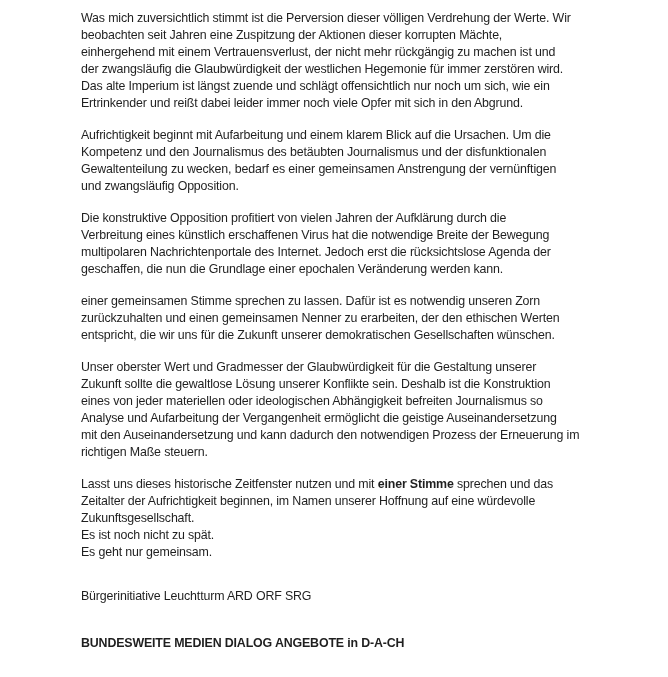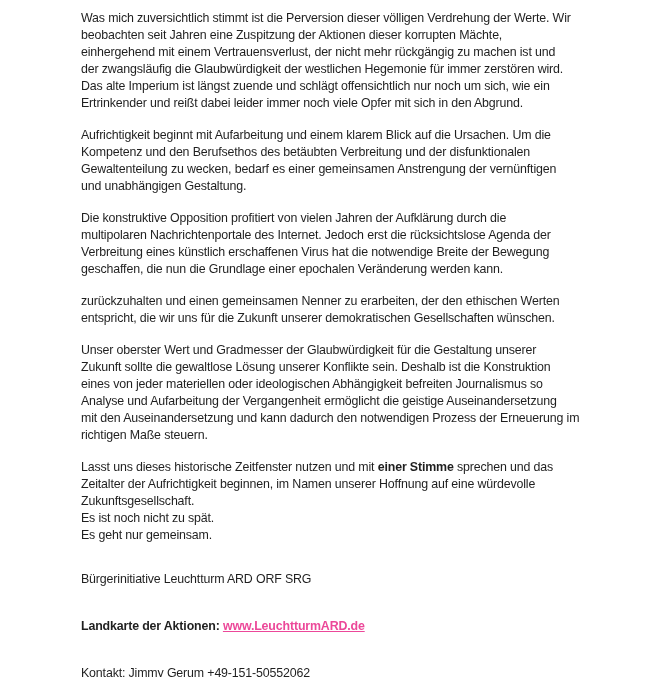--- a/index.html
+++ b/index.html
@@ -53,31 +53,32 @@
       <div class="paragraph">
         <div class="line"><span>Was mich zuversichtlich stimmt ist die Perversion dieser völligen Verdrehung der Werte. Wir</span></div>
         <div class="line"><span>beobachten seit Jahren eine Zuspitzung der Aktionen dieser korrupten Mächte,</span></div>
         <div class="line"><span>einhergehend mit einem Vertrauensverlust, der nicht mehr rückgängig zu machen ist und</span></div>
         <div class="line"><span>der zwangsläufig die Glaubwürdigkeit der westlichen Hegemonie für immer zerstören wird.</span></div>
         <div class="line"><span>Das alte Imperium ist längst zuende und schlägt offensichtlich nur noch um sich, wie ein</span></div>
         <div class="line"><span>Ertrinkender und reißt dabei leider immer noch viele Opfer mit sich in den Abgrund.</span></div>
       </div>
       <div class="paragraph">
         <div class="line"><span>Aufrichtigkeit beginnt mit Aufarbeitung und einem klarem Blick auf die Ursachen. Um die</span></div>
-        <div class="line"><span>Kompetenz und den Berufsethos des betäubten Verbreitung und der disfunktionalen</span></div>
+        <div class="line"><span>Kompetenz und den Journalismus des betäubten Journalismus und der disfunktionalen</span></div>
         <div class="line"><span>Gewaltenteilung zu wecken, bedarf es einer gemeinsamen Anstrengung der vernünftigen</span></div>
-        <div class="line"><span>und unabhängigen Gestaltung.</span></div>
+        <div class="line"><span>und zwangsläufig Opposition.</span></div>
       </div>
       <div class="paragraph">
         <div class="line"><span>Die konstruktive Opposition profitiert von vielen Jahren der Aufklärung durch die</span></div>
+        <div class="line"><span>Verbreitung eines künstlich erschaffenen Virus hat die notwendige Breite der Bewegung</span></div>
         <div class="line"><span>multipolaren Nachrichtenportale des Internet. Jedoch erst die rücksichtslose Agenda der</span></div>
-        <div class="line"><span>Verbreitung eines künstlich erschaffenen Virus hat die notwendige Breite der Bewegung</span></div>
         <div class="line"><span>geschaffen, die nun die Grundlage einer epochalen Veränderung werden kann.</span></div>
       </div>
       <div class="paragraph">
+        <div class="line"><span>einer gemeinsamen Stimme sprechen zu lassen. Dafür ist es notwendig unseren Zorn</span></div>
         <div class="line"><span>zurückzuhalten und einen gemeinsamen Nenner zu erarbeiten, der den ethischen Werten</span></div>
         <div class="line"><span>entspricht, die wir uns für die Zukunft unserer demokratischen Gesellschaften wünschen.</span></div>
       </div>
       <div class="paragraph">
         <div class="line"><span>Unser oberster Wert und Gradmesser der Glaubwürdigkeit für die Gestaltung unserer</span></div>
         <div class="line"><span>Zukunft sollte die gewaltlose Lösung unserer Konflikte sein. Deshalb ist die Konstruktion</span></div>
         <div class="line"><span>eines von jeder materiellen oder ideologischen Abhängigkeit befreiten Journalismus so</span></div>
         <div class="line"><span>Analyse und Aufarbeitung der Vergangenheit ermöglicht die geistige Auseinandersetzung</span></div>
         <div class="line"><span>mit den Auseinandersetzung und kann dadurch den notwendigen Prozess der Erneuerung im</span></div>
         <div class="line"><span>richtigen Maße steuern.</span></div>
@@ -86,17 +87,18 @@
         <div class="line"><span>Lasst uns dieses historische Zeitfenster nutzen und mit </span><span class="bold">einer Stimme</span><span> sprechen und das</span></div>
         <div class="line"><span>Zeitalter der Aufrichtigkeit beginnen, im Namen unserer Hoffnung auf eine würdevolle</span></div>
         <div class="line"><span>Zukunftsgesellschaft.</span></div>
         <div class="line"><span>Es ist noch nicht zu spät.</span></div>
         <div class="line"><span>Es geht nur gemeinsam.</span></div>
       </div>
     </div>
 
   <div class="signature">
     <div class="sig-line">Bürgerinitiative Leuchtturm ARD ORF SRG</div>
+    <div class="sig-line bold">BUNDESWEITE MEDIEN DIALOG ANGEBOTE in D-A-CH</div>
     <div class="sig-line"><span class="bold">Landkarte der Aktionen: </span><a class="doc-link">www.LeuchtturmARD.de</a></div>
     <div class="sig-line">Kontakt: Jimmy Gerum +49-151-50552062</div>
   </div>
 
 </div>
 
 </body></html>

